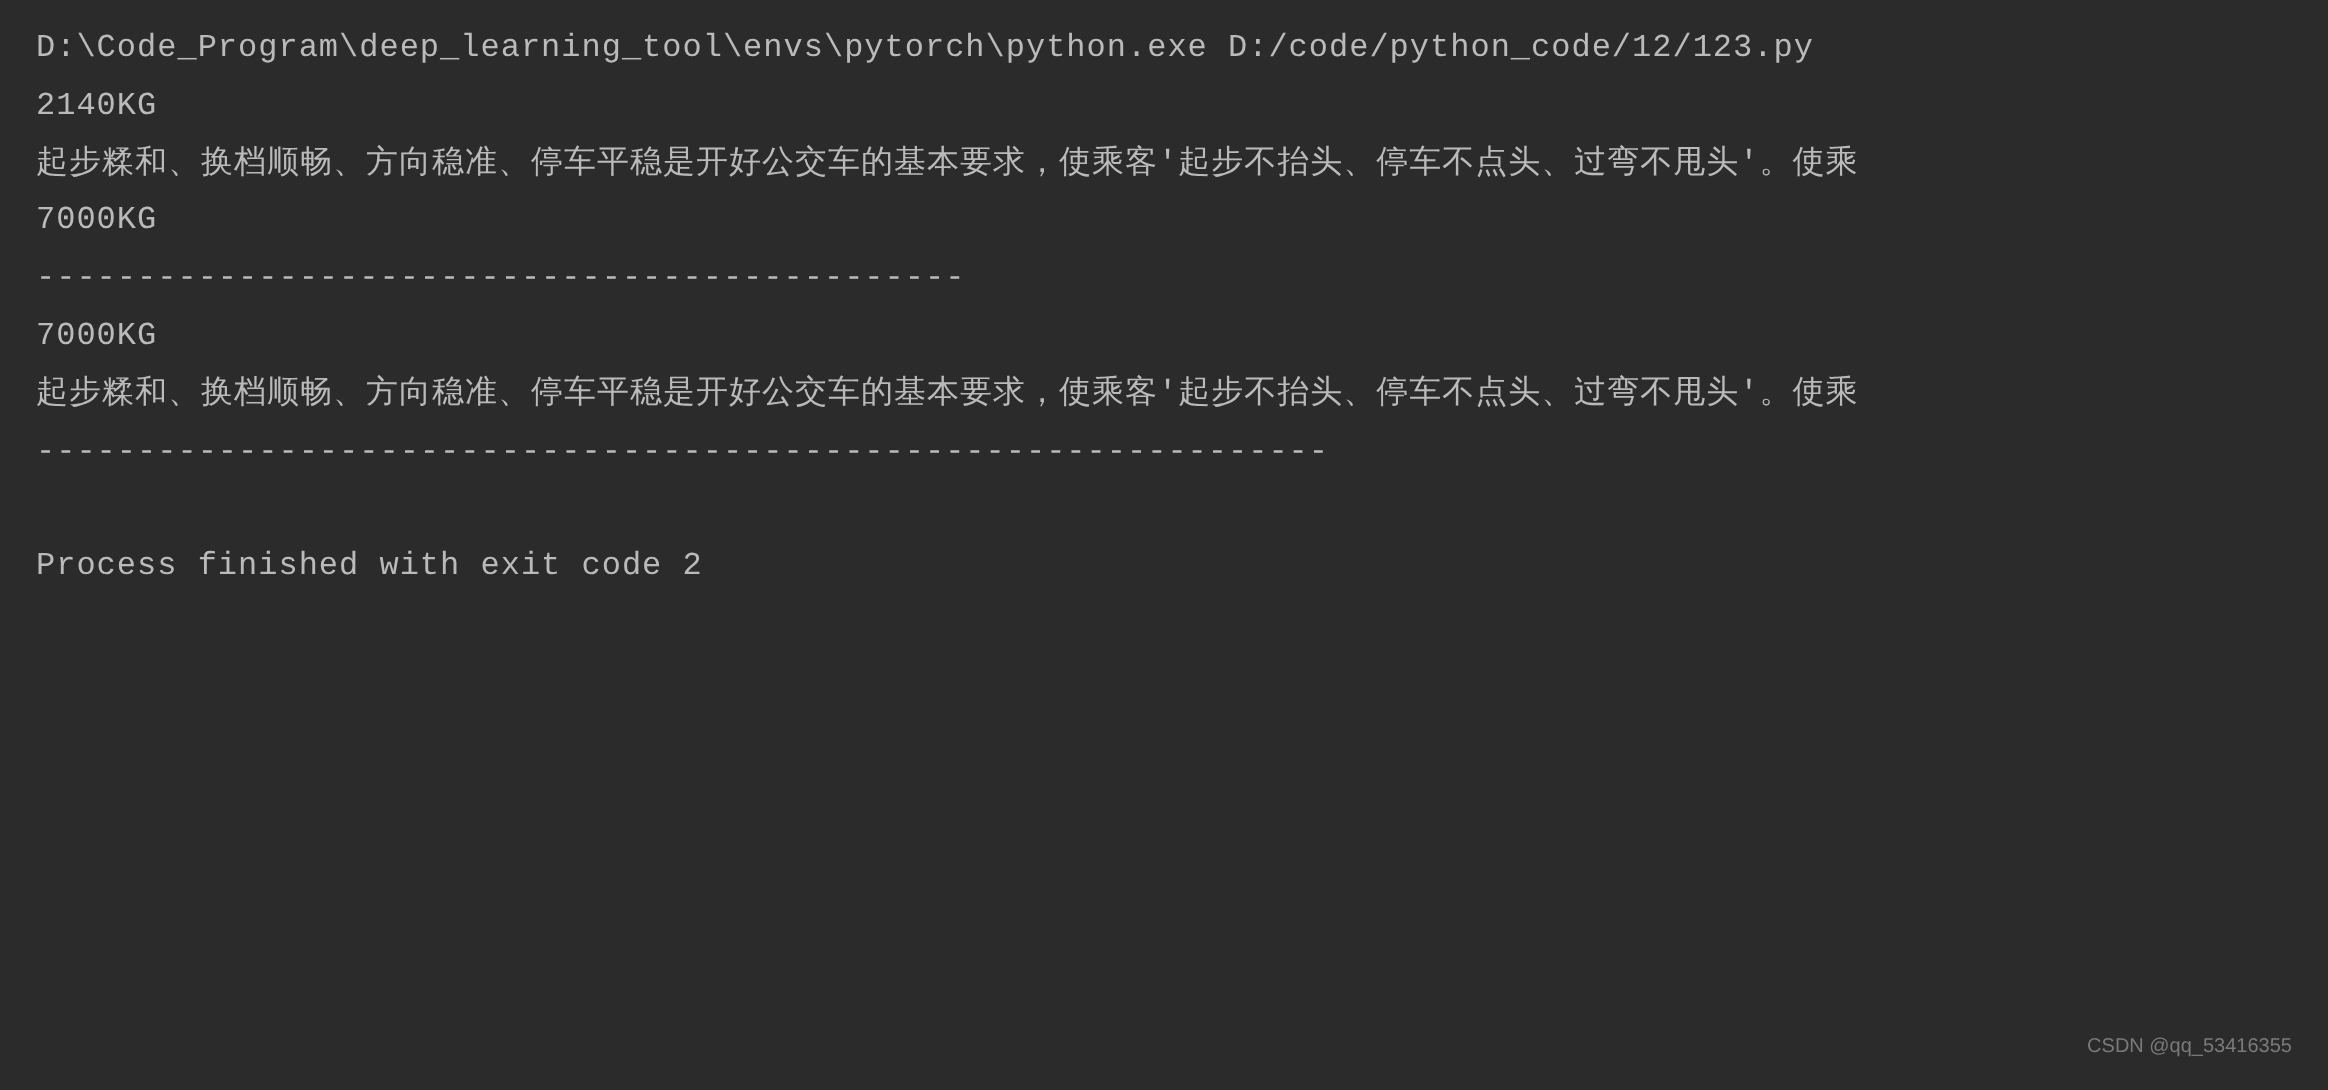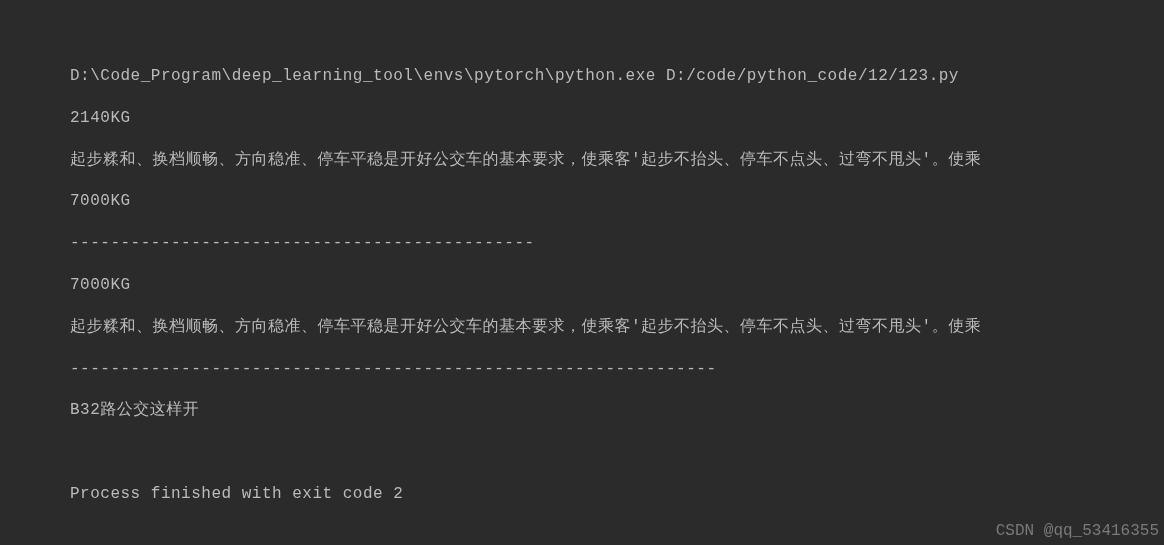--- a/index.html
+++ b/index.html
@@ -1,16 +1,16 @@
 <!DOCTYPE html>
 <html><head>
   <meta charset="utf-8">
   <style>
     * {
-      margin: 13px;
+      margin: 0;
       padding: 0;
       box-sizing: border-box;
     }
     body {
       background-color: #2b2b2b;
       color: #bababa;
       font-family: 'Consolas', 'Monaco', 'Courier New', monospace;
       font-size: 16px;
       line-height: 1.8;
       padding: 10px 18px;
@@ -26,35 +26,34 @@
     }
     .line {
       display: block;
       min-height: 1.8em;
     }
     .watermark {
       position: absolute;
       bottom: 12px;
       right: 18px;
       color: #7a7a7a;
-      font-size: 16px;
-      font-family: Liberation Mono, monospace;
+      font-size: 10px;
+      font-family: Liberation Sans, sans-serif;
       letter-spacing: 0;
     }
   </style>
 </head>
 <body>
 
 <div class="console-output">
   <span class="line">D:\Code_Program\deep_learning_tool\envs\pytorch\python.exe D:/code/python_code/12/123.py</span>
   <span class="line">2140KG</span>
   <span class="line">起步糅和、换档顺畅、方向稳准、停车平稳是开好公交车的基本要求，使乘客'起步不抬头、停车不点头、过弯不甩头'。使乘</span>
   <span class="line">7000KG</span>
   <span class="line">----------------------------------------------</span>
   <span class="line">7000KG</span>
   <span class="line">起步糅和、换档顺畅、方向稳准、停车平稳是开好公交车的基本要求，使乘客'起步不抬头、停车不点头、过弯不甩头'。使乘</span>
   <span class="line">----------------------------------------------------------------</span>
-  <span class="line">B32路公交这样开</span>
   <span class="line">&nbsp;</span>
   <span class="line">Process finished with exit code 2</span>
 </div>
 
 <div class="watermark">CSDN @qq_53416355</div>
 
 </body></html>

